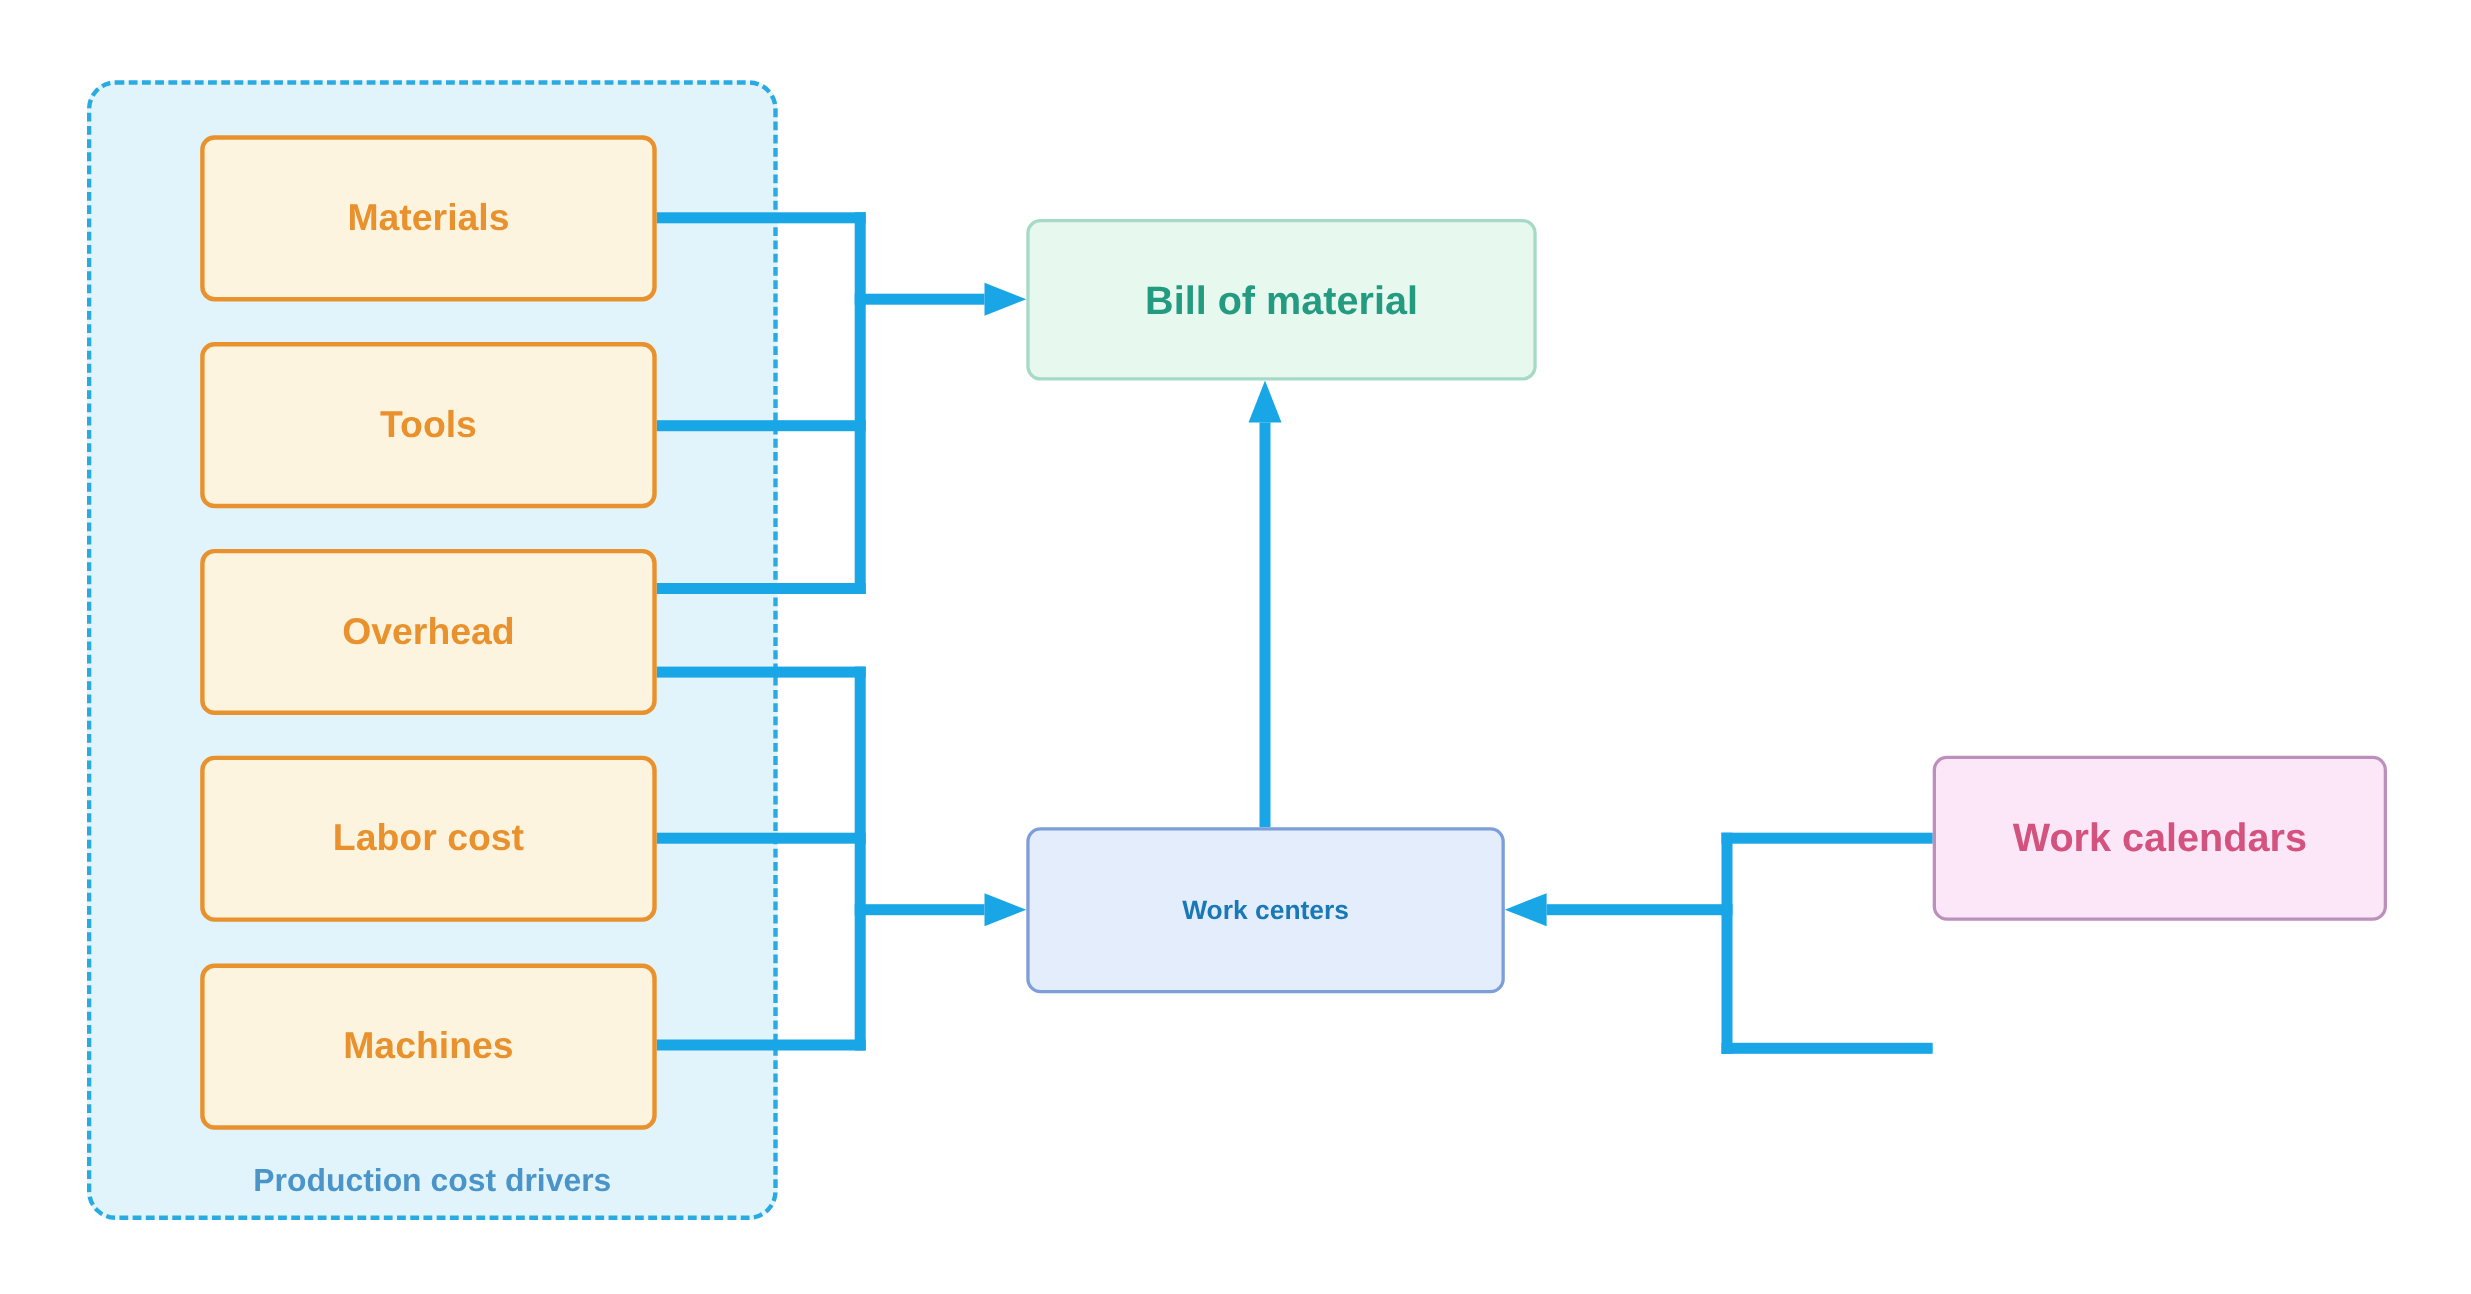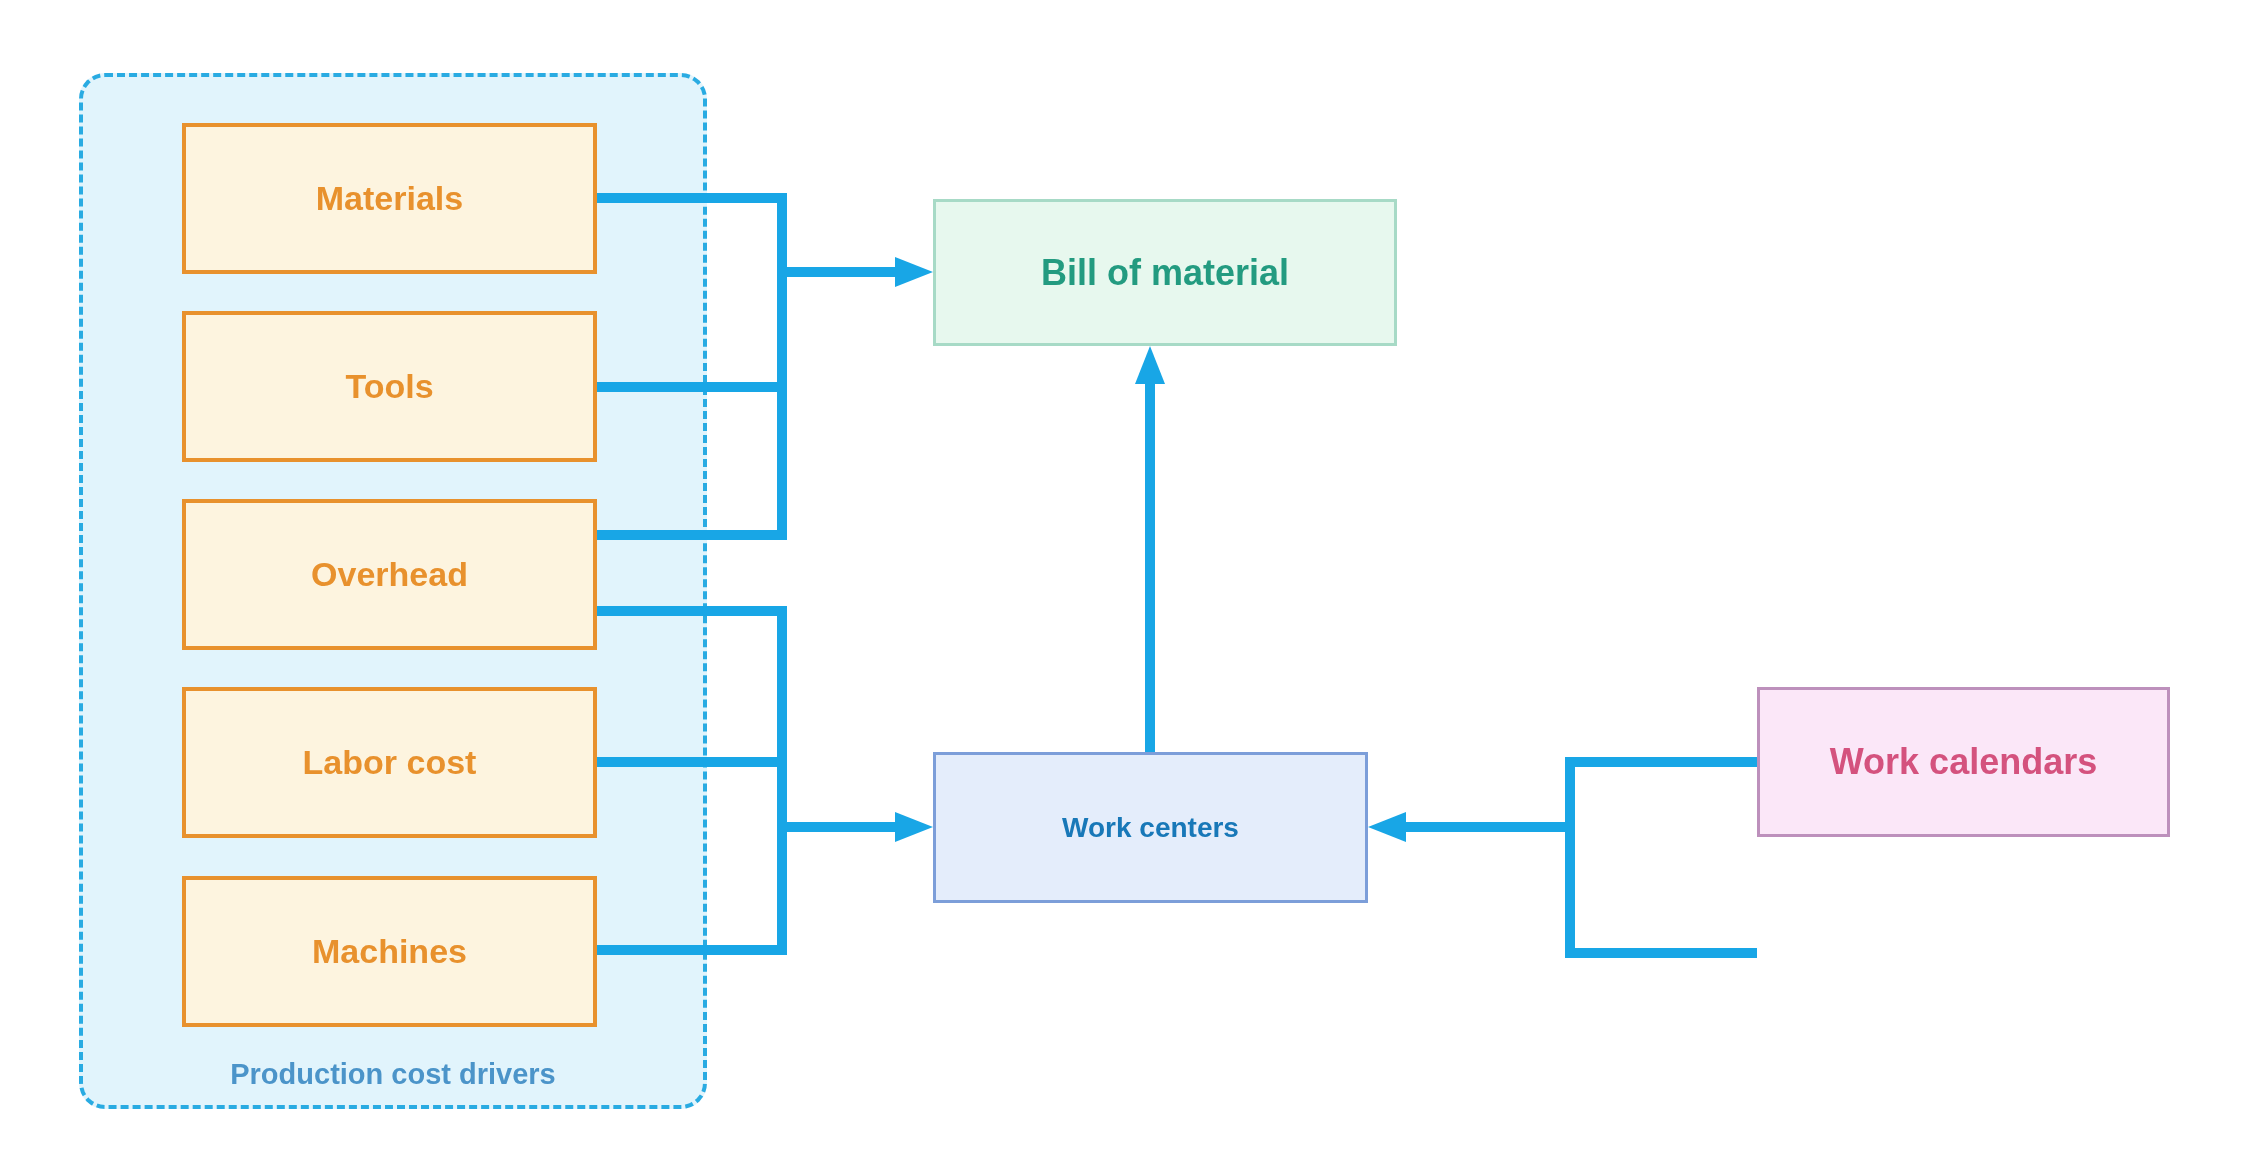--- a/index.html
+++ b/index.html
@@ -35,21 +35,21 @@
     color: var(--container-label);
   }
   
   .node {
     position: absolute;
     box-sizing: border-box;
     display: flex;
     align-items: center;
     justify-content: center;
     font-weight: bold;
-    border-radius: 0;
+    border-radius: 13px;
     text-align: right;
   }
   .node.driver {
     width: 415px; height: 151px;
     left: 182px;
     background: var(--driver-fill);
     border: 4px solid var(--driver-border);
     color: var(--driver-text);
     font-size: 34px;
   }
@@ -60,21 +60,21 @@
     border: 3px solid var(--bom-border);
     color: var(--bom-text);
     font-size: 36px;
   }
   .node.wc {
     left: 933px; top: 752px;
     width: 435px; height: 151px;
     background: var(--wc-fill);
     border: 3px solid var(--wc-border);
     color: var(--wc-text);
-    font-size: 28px;
+    font-size: 24px;
   }
   .node.cal {
     left: 1757px;
     width: 413px; height: 150px;
     background: var(--pink-fill);
     border: 3px solid var(--pink-border);
     color: var(--pink-text);
     font-size: 36px;
   }
   

